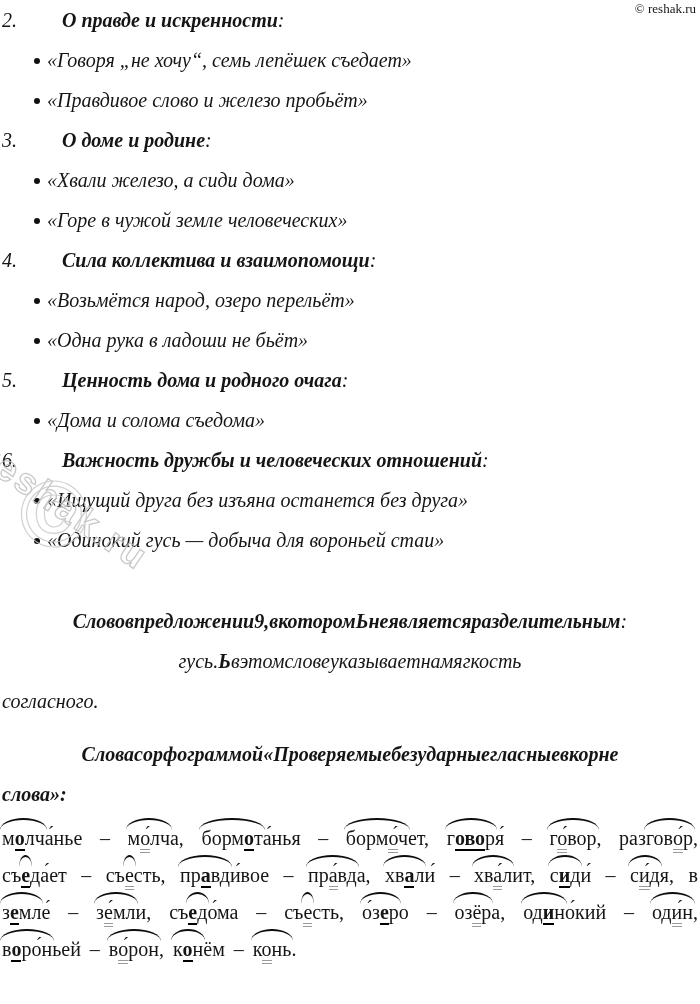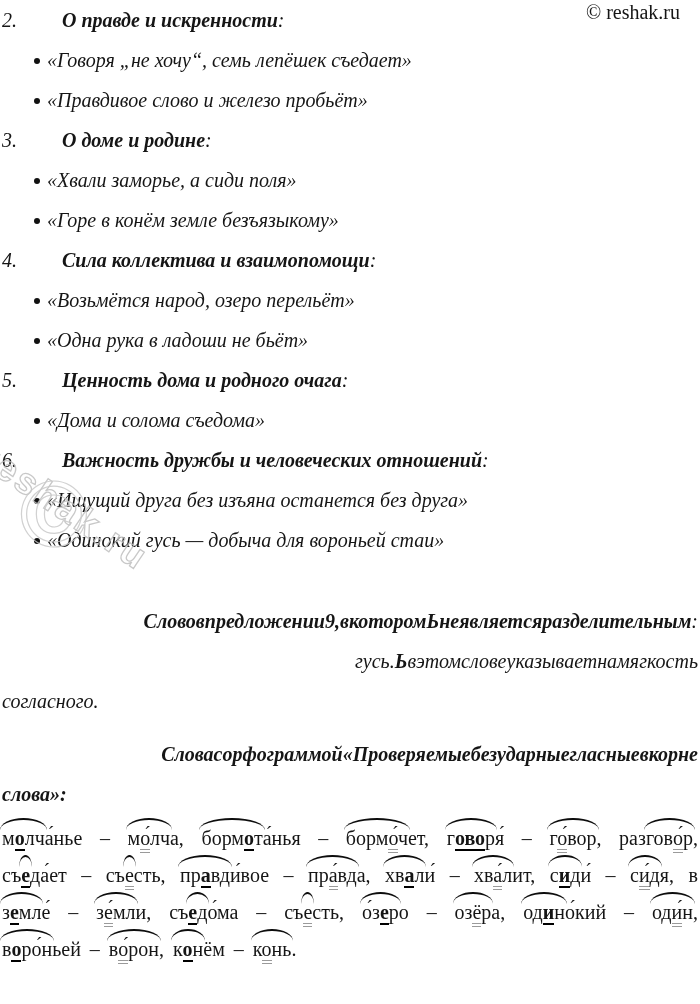--- a/index.html
+++ b/index.html
@@ -2,38 +2,38 @@
 <html><head>
 <meta charset="utf-8">
 <style>
   html,body{margin:0;padding:0;background:#fff;}
   .page{
     position:relative;width:700px;height:1004px;background:#ffffff;
     font-family:"Liberation Serif","DejaVu Serif",serif;
     color:#151515;font-size:20px;overflow:hidden;
   }
   .copyright{
-    position:absolute;top:1px;right:20px;font-size:20px;font-style:normal;z-index:3;
+    position:absolute;top:1px;right:4px;font-size:13px;font-style:normal;z-index:3;
   }
   
   .wm{position:absolute;z-index:2;pointer-events:none;color:transparent;
       -webkit-text-stroke:1.3px #bfbfbf;font-family:"Liberation Sans",sans-serif;font-weight:bold;opacity:.85;}
   .wm-text{left:-4px;top:436px;font-size:37px;letter-spacing:3px;transform:rotate(34deg);transform-origin:left top;}
   .wm-c{left:20px;top:462px;font-size:92px;-webkit-text-stroke:1.2px #c9c9c9;}
   
   .themes{position:relative;z-index:1;font-style:italic;}
   .li-head{position:relative;padding-left:62px;line-height:40px;height:40px;}
   .li-head .num{position:absolute;left:2px;top:0;font-weight:normal;}
   .li-head .ttl{font-weight:bold;}
   .quote{position:relative;padding-left:47px;line-height:40px;height:40px;}
   .dot{position:absolute;left:34px;top:18px;width:6px;height:6px;border-radius:50%;background:#111;}
   
   .para{position:relative;z-index:1;font-style:italic;padding:0 2px;}
   .para .line{display:flex;align-items:flex-end;height:40px;padding-bottom:7px;box-sizing:border-box;}
-  .para .line.j{justify-content:flex-end;}
+  .para .line.j{justify-content:center;}
   .para .line:not(.j){gap:9px;}
   .p-soft{margin-top:40px;}
   .p-orth{margin-top:13px;}
   
   .wordpairs{position:relative;z-index:1;font-style:normal;padding:0 2px;margin-top:5px;}
   .wordpairs .line{display:flex;align-items:flex-end;height:37px;padding-bottom:5px;box-sizing:border-box;}
   .wordpairs .line.j{justify-content:space-between;}
   .wordpairs .line:not(.j){gap:9px;}
   .tok{white-space:nowrap;flex-shrink:0;}
   .bseg{font-weight:bold;}
@@ -52,22 +52,22 @@
 <div class="page">
   <div class="copyright">© reshak.ru</div>
   <div class="wm wm-text">reshak.ru</div>
   <div class="wm wm-c">©</div>
 
   <div class="themes">
       <div class="li-head"><span class="num">2.</span><span class="ttl">О правде и искренности</span><span>:</span></div>
       <div class="quote"><span class="dot"></span><span>«Говоря „не хочу“, семь лепёшек съедает»</span></div>
       <div class="quote"><span class="dot"></span><span>«Правдивое слово и железо пробьёт»</span></div>
       <div class="li-head"><span class="num">3.</span><span class="ttl">О доме и родине</span><span>:</span></div>
-      <div class="quote"><span class="dot"></span><span>«Хвали заморье, а сиди поля»</span></div>
-      <div class="quote"><span class="dot"></span><span>«Горе в конём земле безъязыкому»</span></div>
+      <div class="quote"><span class="dot"></span><span>«Хвали железо, а сиди дома»</span></div>
+      <div class="quote"><span class="dot"></span><span>«Горе в чужой земле человеческих»</span></div>
       <div class="li-head"><span class="num">4.</span><span class="ttl">Сила коллектива и взаимопомощи</span><span>:</span></div>
       <div class="quote"><span class="dot"></span><span>«Возьмётся народ, озеро перельёт»</span></div>
       <div class="quote"><span class="dot"></span><span>«Одна рука в ладоши не бьёт»</span></div>
       <div class="li-head"><span class="num">5.</span><span class="ttl">Ценность дома и родного очага</span><span>:</span></div>
       <div class="quote"><span class="dot"></span><span>«Дома и солома съедома»</span></div>
       <div class="li-head"><span class="num">6.</span><span class="ttl">Важность дружбы и человеческих отношений</span><span>:</span></div>
       <div class="quote"><span class="dot"></span><span>«Ищущий друга без изъяна останется без друга»</span></div>
       <div class="quote"><span class="dot"></span><span>«Одинокий гусь — добыча для вороньей стаи»</span></div>
     </div>
 

